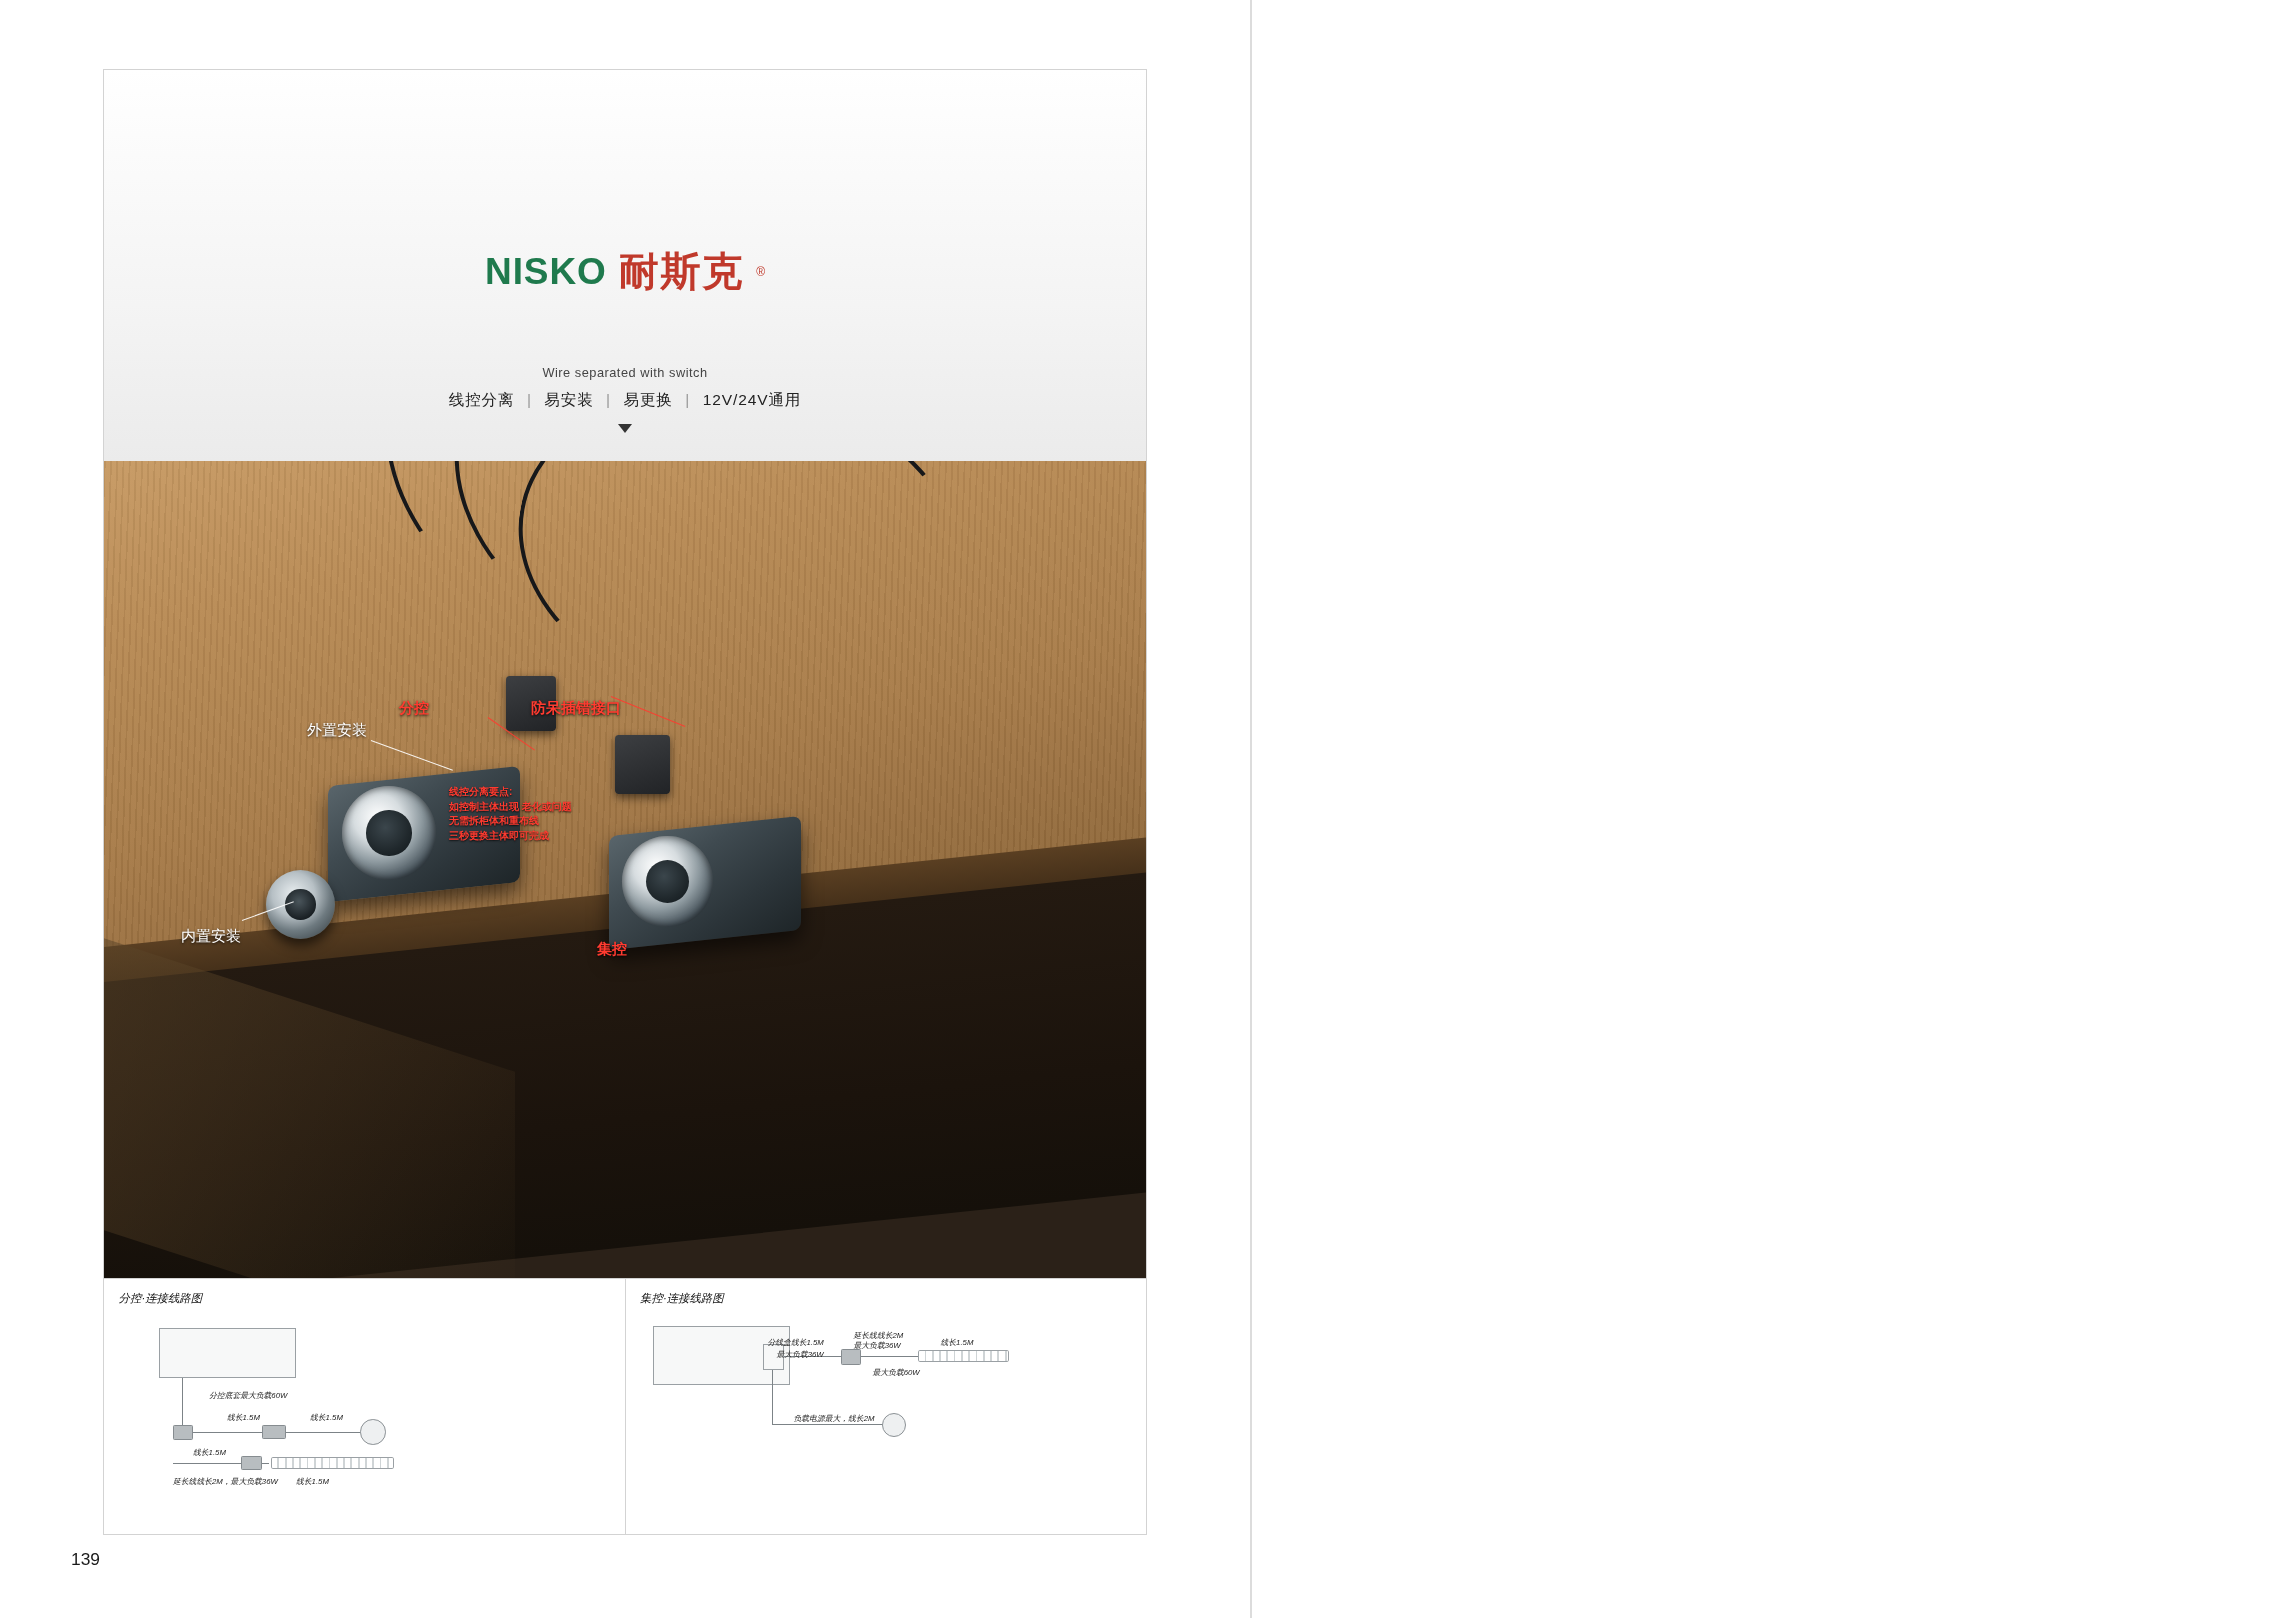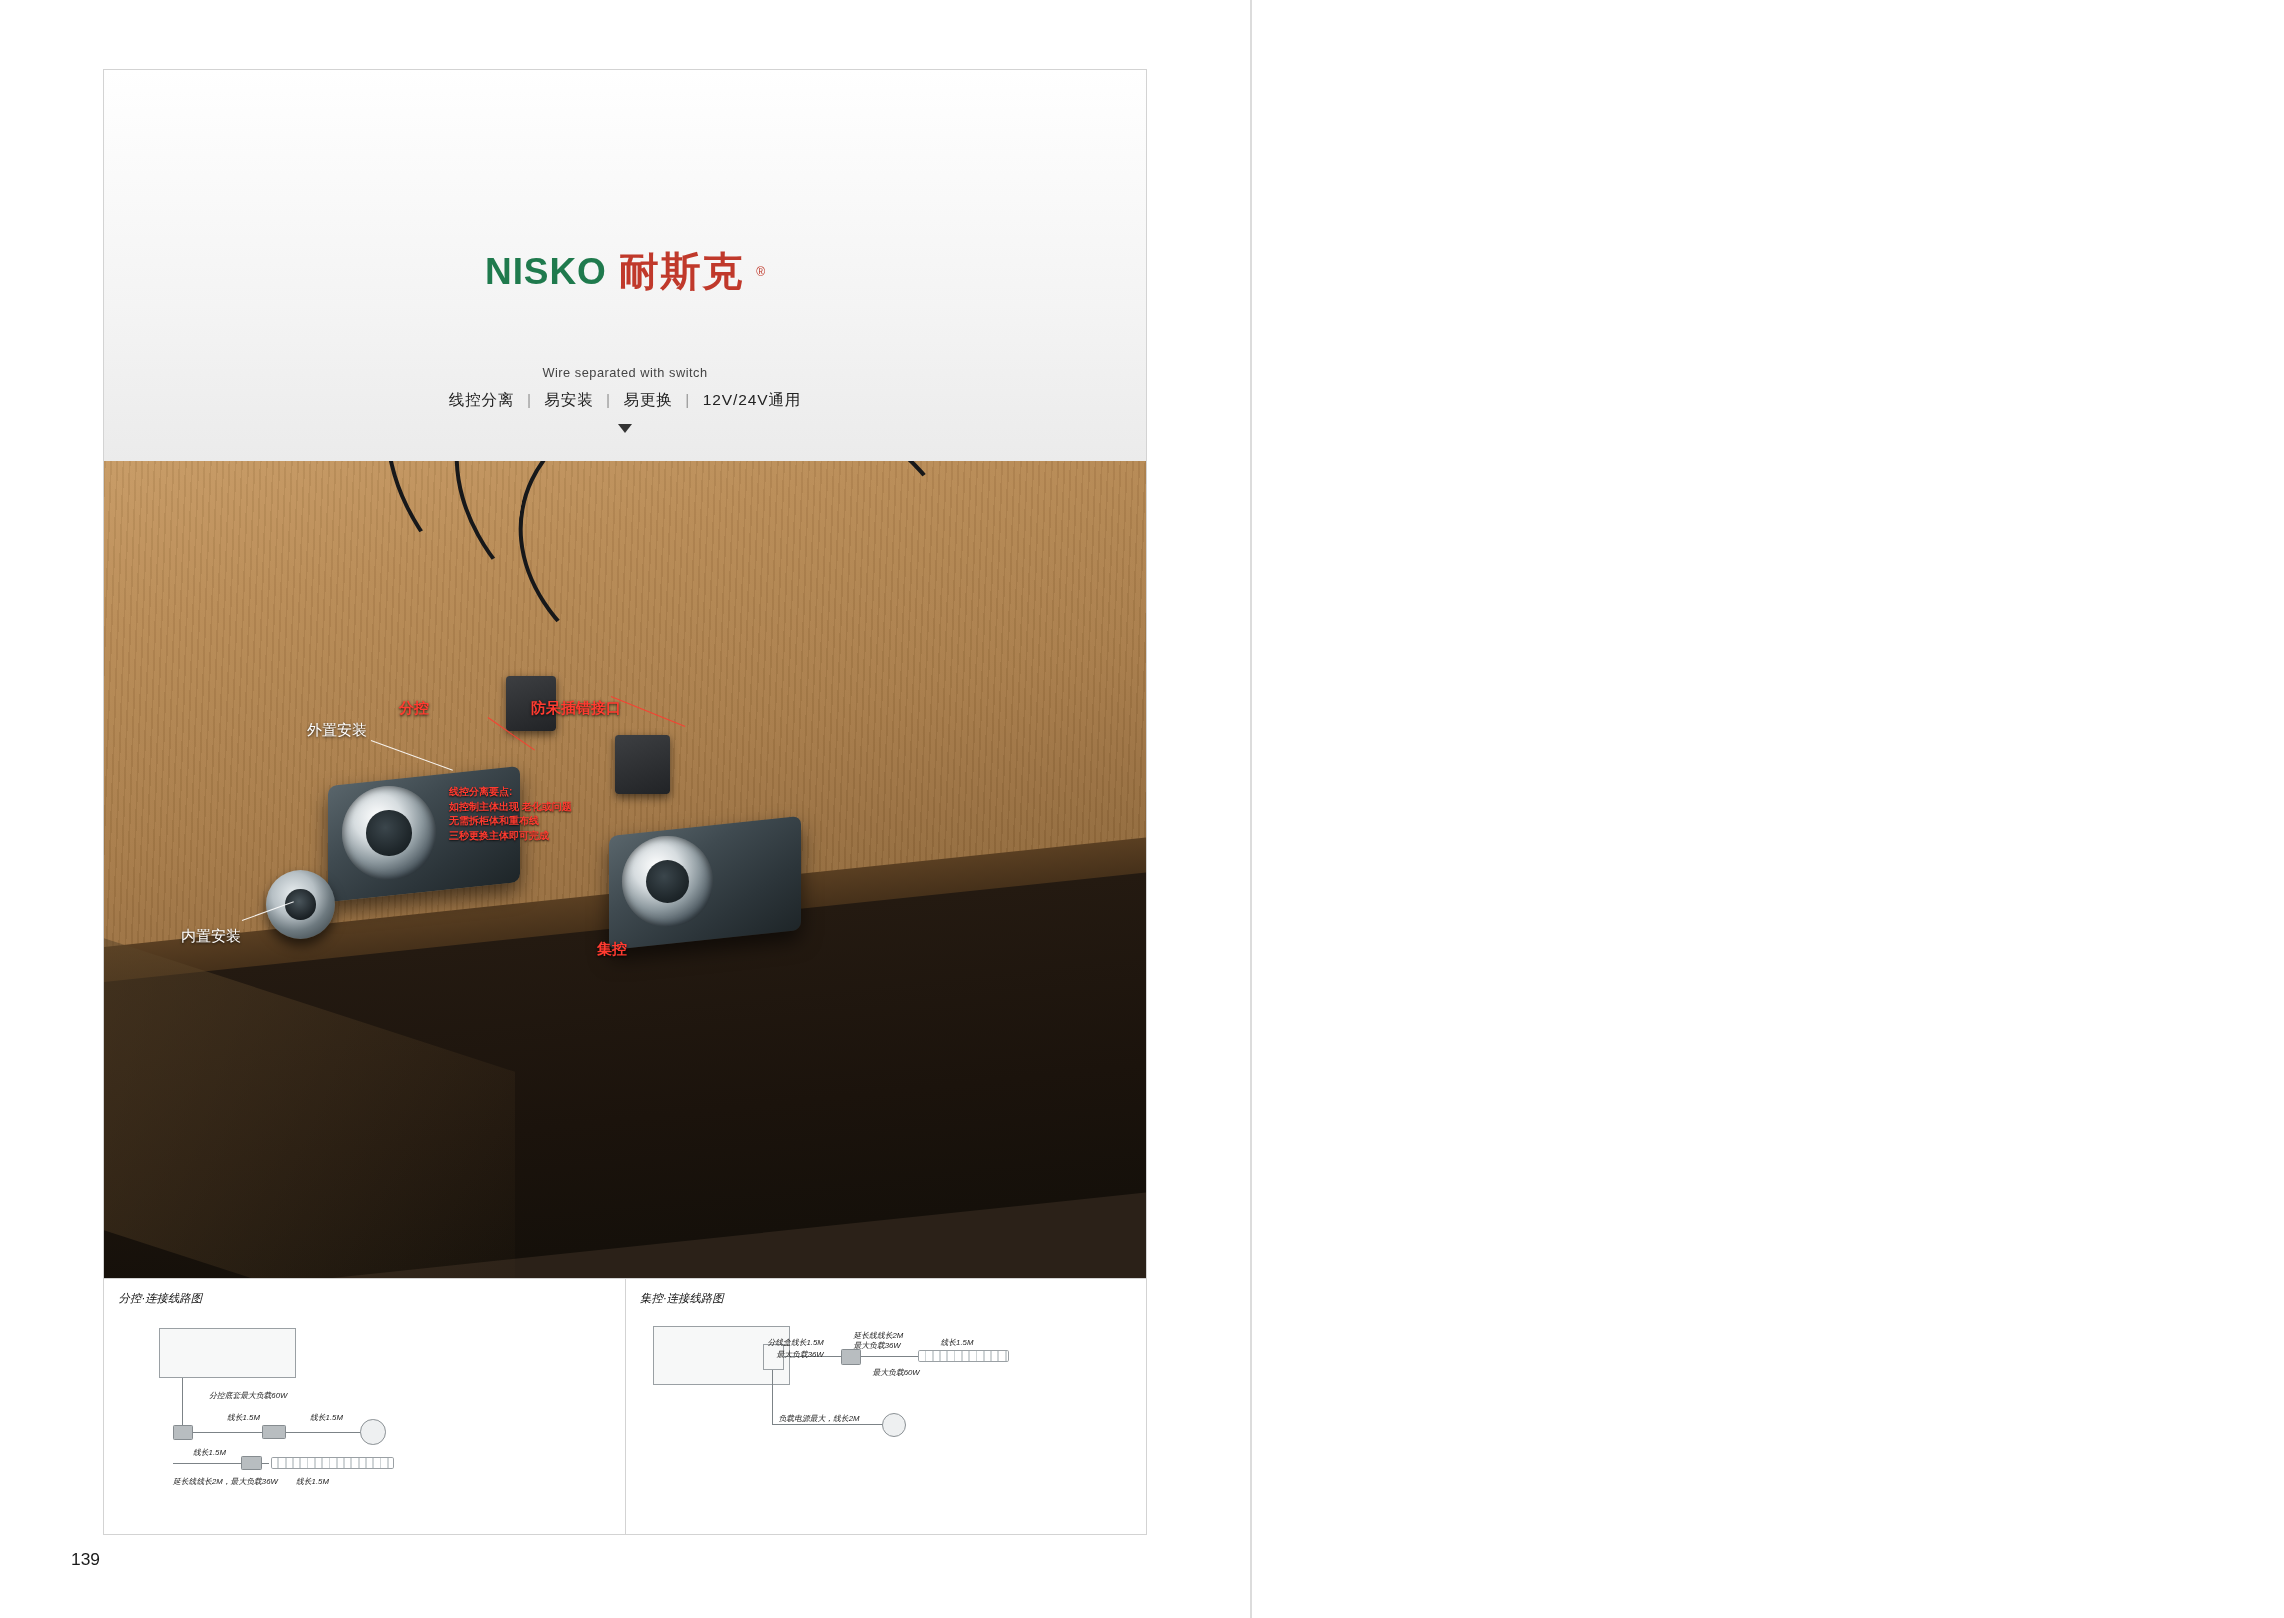--- a/index.html
+++ b/index.html
@@ -279,21 +279,21 @@
             <div class="dline" style="left:235px; top:44px; width:59px;"></div>
             <div class="dstrip" style="left:292px; top:38px; width:91px;"></div>
             <div class="dline v" style="left:146px; top:58px; height:55px;"></div>
             <div class="dline" style="left:146px; top:112px; width:119px;"></div>
             <div class="dcircle" style="left:256px; top:101px; width:24px; height:24px;"></div>
             <div class="dlabel" style="left:142px; top:25px;">分线盒线长1.5M</div>
             <div class="dlabel" style="left:151px; top:37px;">最大负载36W</div>
             <div class="dlabel" style="left:228px; top:18px;">延长线线长2M</div>
             <div class="dlabel" style="left:228px; top:28px;">最大负载36W</div>
             <div class="dlabel" style="left:315px; top:25px;">线长1.5M</div>
-            <div class="dlabel" style="left:153px; top:101px;">负载电源最大，线长2M</div>
+            <div class="dlabel" style="left:168px; top:101px;">负载电源最大，线长2M</div>
             <div class="dlabel" style="left:247px; top:55px;">最大负载60W</div>
           </div>
         </div>
 
       </div>
     </div>
 
     <div class="folio folio-left">139</div>
   </div>
 

